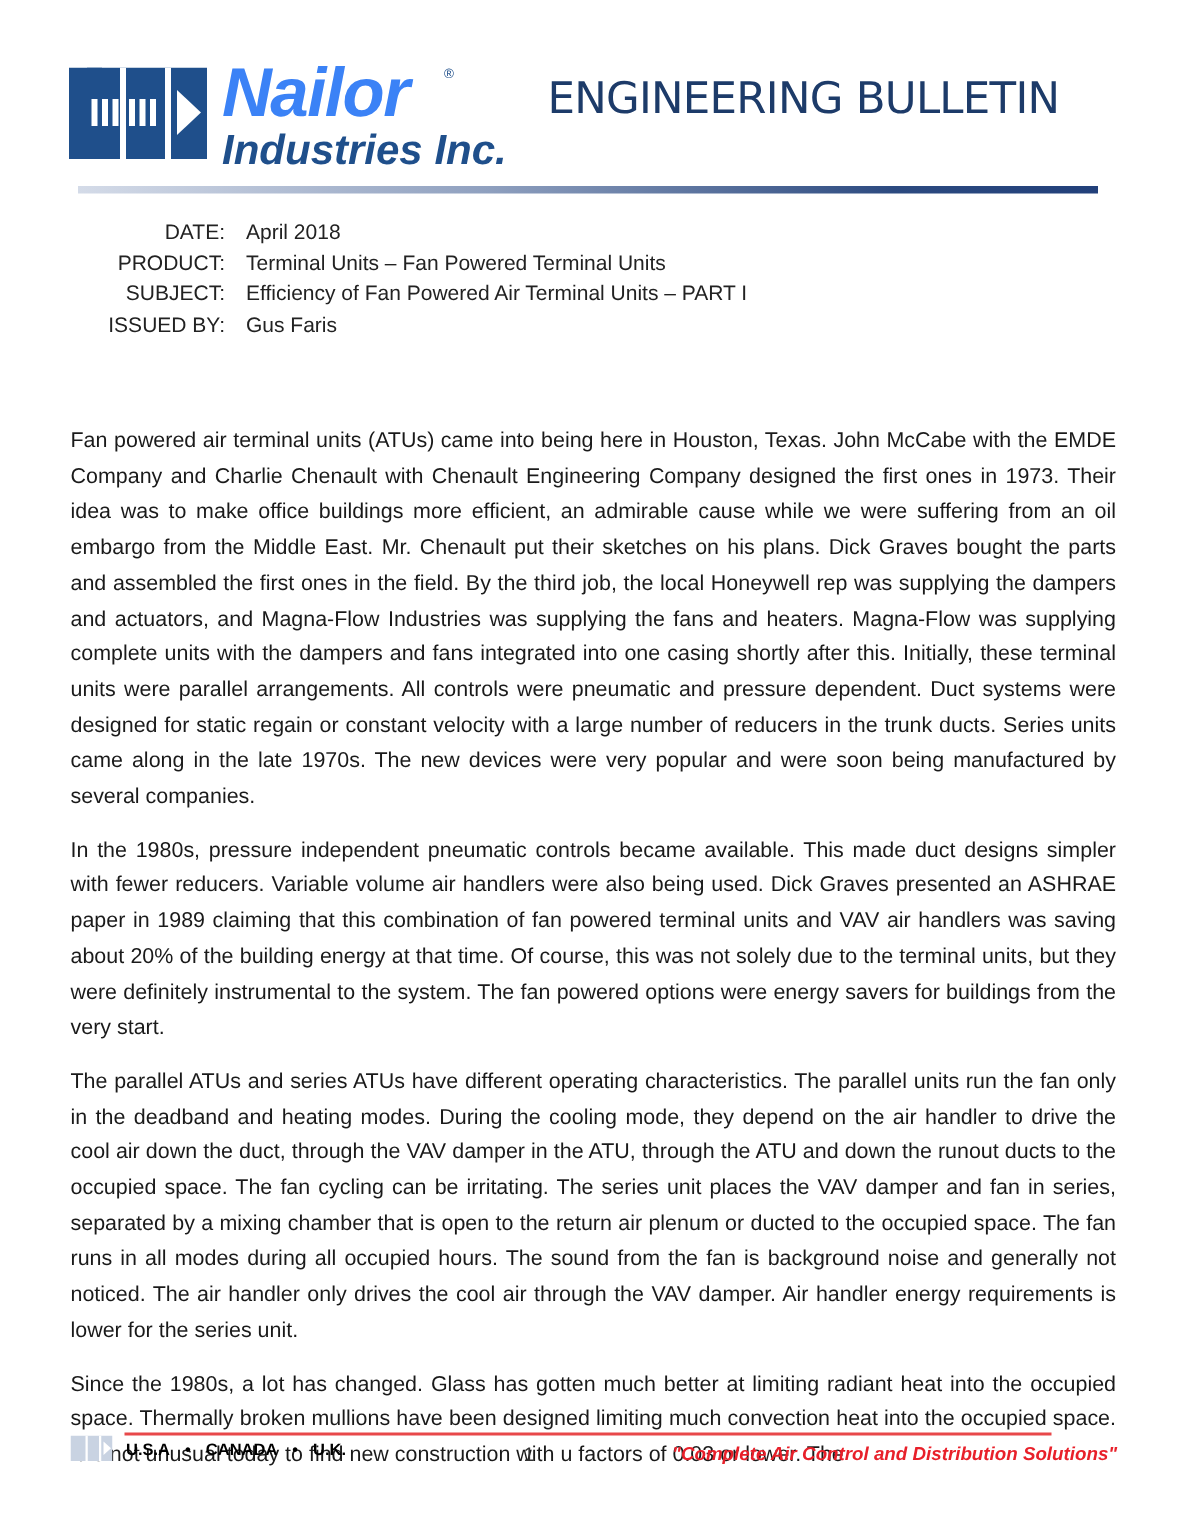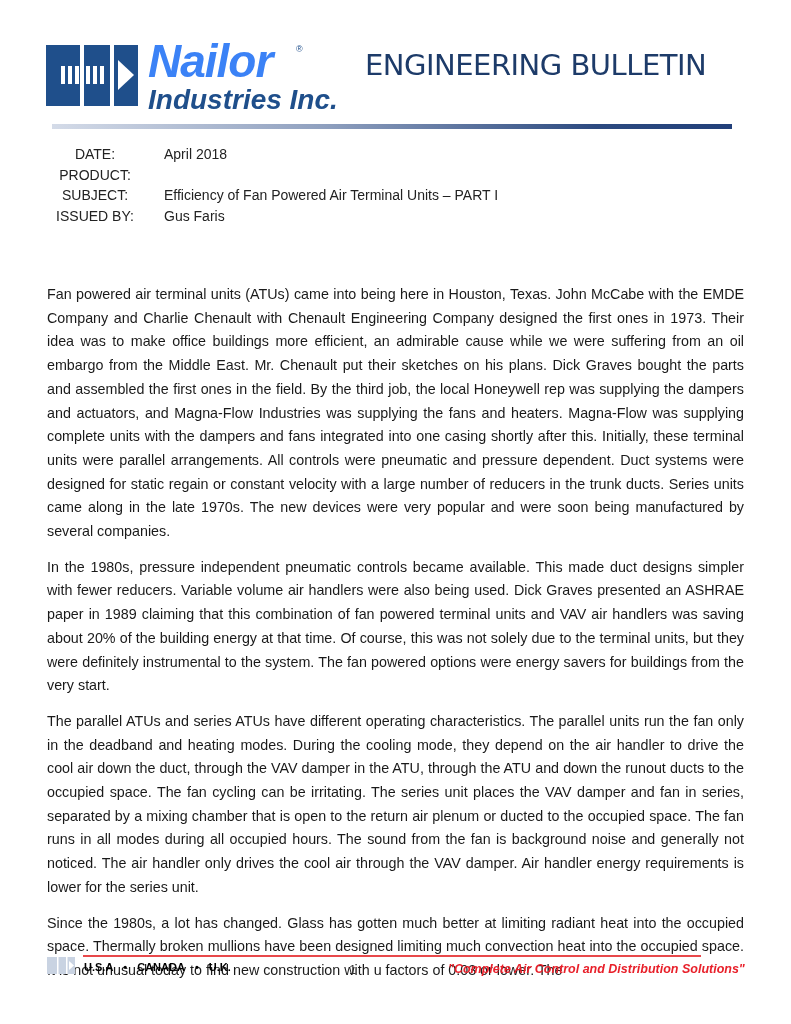--- a/index.html
+++ b/index.html
@@ -10,21 +10,21 @@
                 font-weight: bold; font-style: italic; font-size: 46px; color: #3b82f6; letter-spacing: -1px; line-height: 1; }
   .brand-reg { position: absolute; left: 296px; top: 44px; font-size: 9px; color: #1f4f8b; }
   .brand-sub { position: absolute; left: 148px; top: 86px; font-weight: bold; font-style: italic;
                font-size: 28px; color: #1f4f8b; line-height: 1; }
   .bulletin-title { position: absolute; left: 365px; top: 51px; font-family: "DejaVu Sans", sans-serif;
                     font-weight: normal; font-size: 29px; color: #1d3b69; letter-spacing: -0.5px; line-height: 1; }
   .header-rule { position: absolute; left: 52px; top: 124px; width: 680px; height: 5px;
                  background: linear-gradient(to right, #d4dbe8 0%, #8fa0bf 40%, #2c4a80 80%, #22407a 100%); }
   .meta { position: absolute; left: 40px; top: 144px; font-family: "Liberation Sans", sans-serif; font-size: 14px; color: #222; }
   .meta-row { display: flex; height: 20.6px; line-height: 20.6px; }
-  .meta-label { width: 110px; text-align: center; padding-right: 14px; }
+  .meta-label { width: 110px; text-align: right; padding-right: 14px; }
   .meta-value { white-space: nowrap; }
   .body { position: absolute; left: 47px; top: 242px; width: 697px; font-family: "Liberation Sans", sans-serif;
           font-size: 14.3px; line-height: 23.7px; color: #1a1a1a; text-align: justify; margin-top: 41px; }
   .body p { margin: 0 0 12px 0; }
   .footer-rule { position: absolute; left: 83px; top: 955px; width: 618px; height: 2px; background: #e8484a; }
   .footer-logo { position: absolute; left: 47px; top: 957px; width: 28px; height: 17px; }
   .footer-countries { position: absolute; left: 84px; top: 961px; font-family: "Liberation Sans", sans-serif;
                       font-weight: bold; font-size: 11px; color: #000000; white-space: nowrap; }
   .footer-countries span.sep { margin: 0 10px; }
   .page-number { position: absolute; left: 349px; top: 962px; font-size: 13px; color: #333; }
@@ -57,20 +57,21 @@
 
 <div class="header-rule"></div>
 
 <div class="meta">
   <div class="meta-row">
     <span class="meta-label">DATE:</span>
     <span class="meta-value">April 2018</span>
   </div>
   <div class="meta-row">
     <span class="meta-label">PRODUCT:</span>
+    <span class="meta-value">Terminal Units – Fan Powered Terminal Units</span>
   </div>
   <div class="meta-row">
     <span class="meta-label">SUBJECT:</span>
     <span class="meta-value">Efficiency of Fan Powered Air Terminal Units – PART I</span>
   </div>
   <div class="meta-row">
     <span class="meta-label">ISSUED BY:</span>
     <span class="meta-value">Gus Faris</span>
   </div>
 </div>

